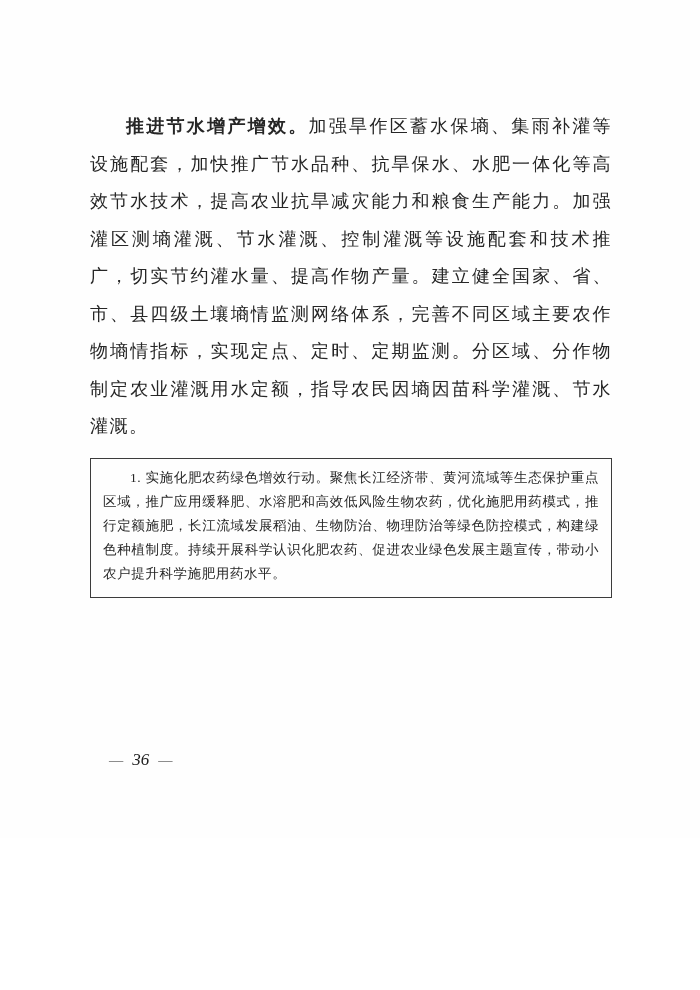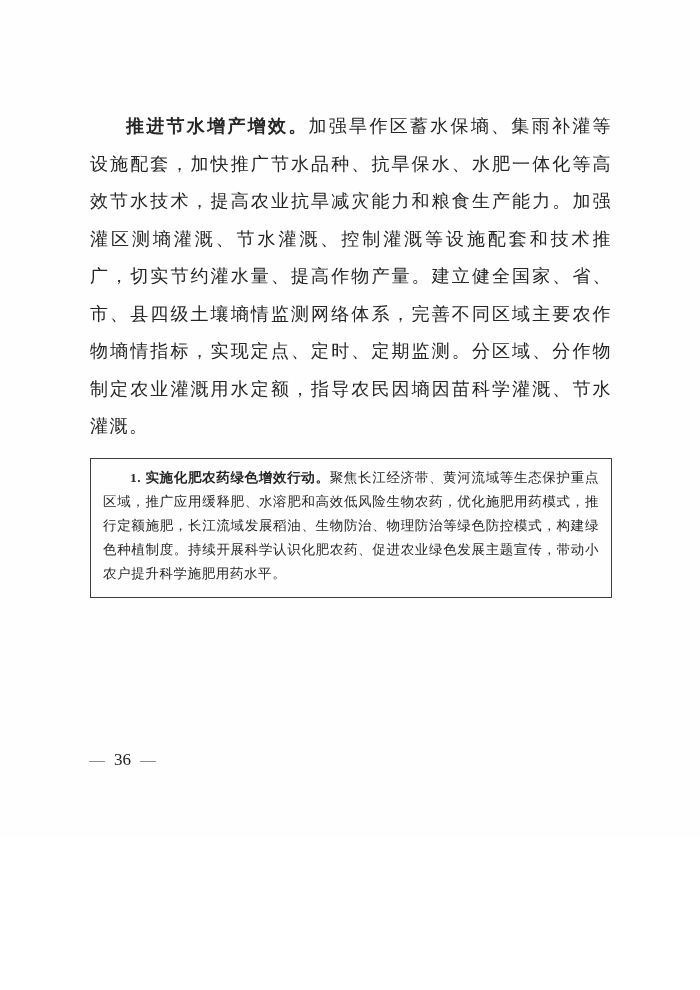--- a/index.html
+++ b/index.html
@@ -49,30 +49,31 @@
     padding: 7px 12px 11px 12px;
     font-size: 13.5px;
     line-height: 24px;
     letter-spacing: 0.6px;
     text-indent: 2em;
     text-align: justify;
     text-align-last: left;
     text-justify: inter-character;
   }
   .column-box .box-body .item-lead {
-    font-weight: bold;
+    font-weight: normal;
   }
   .page-footer {
     position: absolute;
-    left: 80px;
+    left: 100px;
     bottom: 68px;
     font-size: 17px;
     letter-spacing: 0;
     color: #1e1e1e;
     white-space: nowrap;
+    font-style: italic;
   }
   .page-footer .dash {
     color: #7a7a7a;
     padding: 0 9px;
     font-size: 16px;
   }
 </style>
 </head>
 <body>
 

